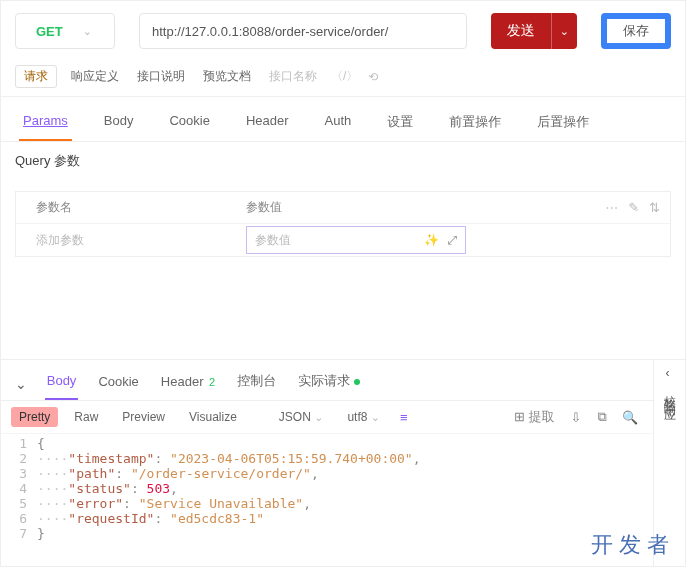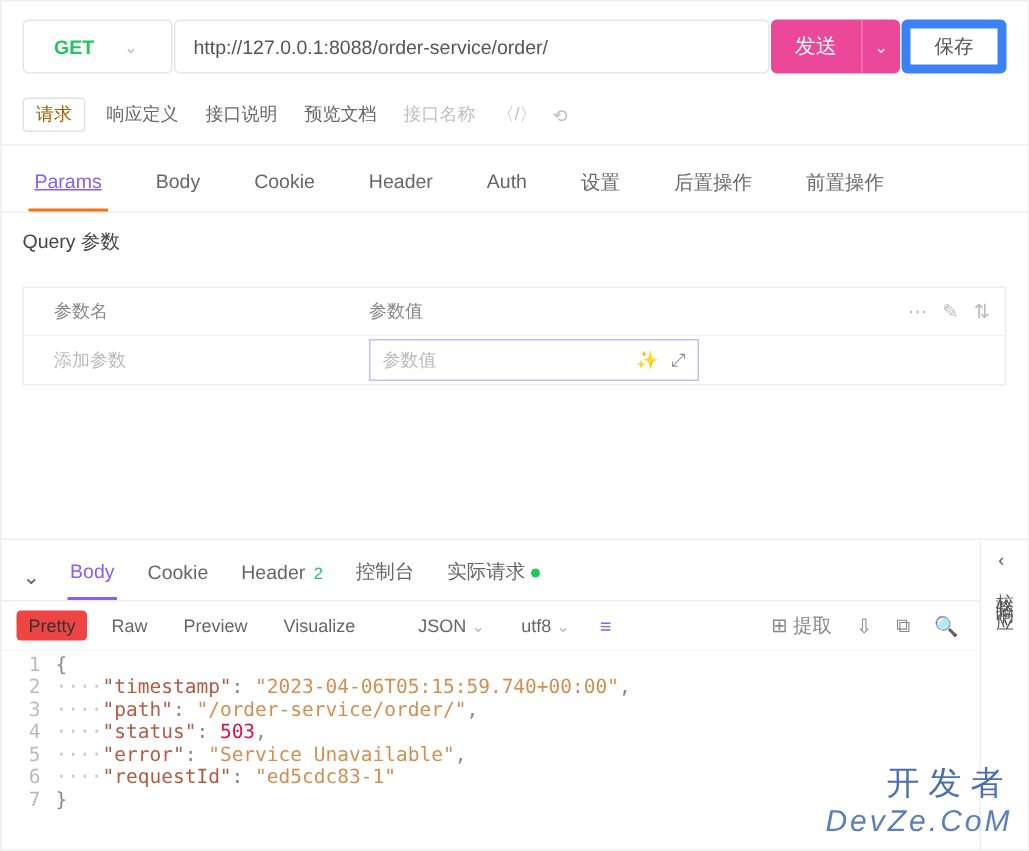--- a/index.html
+++ b/index.html
@@ -1,24 +1,24 @@
 <!DOCTYPE html>
 <html><head>
 <meta charset="utf-8">
 <style>
 * { margin: 0; padding: 0; box-sizing: border-box; }
 body { font-family: -apple-system, "PingFang SC", "Microsoft YaHei", sans-serif; font-size: 13px; color: #404040; background: #fff; }
 .root { width: 686px; height: 567px; position: relative; overflow: hidden; border: 1px solid #eee; }
 
 
-.request-row { display: flex; gap: 1px; padding: 12px 14px 8px 14px; align-items: center; }
+.request-row { display: flex; gap: 24px; padding: 12px 14px 8px 14px; align-items: center; }
 .method-box { display: flex; align-items: center; border: 1px solid #e5e5e5; border-radius: 4px; height: 36px; padding: 0 14px 0 20px; min-width: 100px; gap: 20px; }
 .method-label { color: #22c55e; font-weight: 700; font-size: 13px; }
 .url-box { flex: 1; border: 1px solid #e5e5e5; border-radius: 4px; height: 36px; display: flex; align-items: center; padding: 0 12px; color: #555; }
-.send-btn { height: 36px; display: flex; align-items: center; background: #ec4899; color: #fff; border-radius: 4px; overflow: hidden; }
+.send-btn { height: 36px; display: flex; align-items: center; background: #b91c1c; color: #fff; border-radius: 4px; overflow: hidden; }
 .send-main { padding: 0 16px; font-size: 14px; }
 .send-dd { border-left: 1px solid rgba(255,255,255,0.3); padding: 0 8px; height: 100%; display:flex;align-items:center; }
 .save-btn { height: 36px; padding: 0 16px; border: 6px solid #3b82f6; border-radius: 4px; display:flex;align-items:center; color:#555; }
 
 
 .tabs-row { display: flex; align-items: center; gap: 10px; padding: 8px 14px; border-bottom: 1px solid #f0f0f0; }
 .pill { border:1px solid #e0e0e0; border-radius:3px; padding:2px 8px; font-size:12px; color:#a16207; }
 .tab-link { color:#666; font-size:12px; padding:2px 4px; }
 .faded { color:#c0c0c0; }
 .icon-sm { color:#c0c0c0; font-size:12px; }
@@ -46,21 +46,21 @@
 .resp-side-inner { writing-mode:vertical-rl; color:#555; font-size:12px; letter-spacing:4px; display:flex; align-items:center; gap:6px; }
 
 .resp-tabs { display:flex; align-items:center; gap:18px; padding:8px 14px 0 14px; border-bottom:1px solid #eee; }
 .resp-tab { color:#666; padding:4px 2px 10px 2px; font-size:13px; }
 .resp-tab.active { color:#8b5cf6; border-bottom:2px solid #8b5cf6; }
 .badge { color:#22c55e; font-size:11px; margin-left:2px; }
 .dot { width:6px; height:6px; background:#22c55e; border-radius:50%; display:inline-block; margin-left:4px; vertical-align:middle; }
 
 .resp-toolbar { display:flex; align-items:center; padding:6px 10px; gap:8px; border-bottom:1px solid #f5f5f5; }
 .view-btn { font-size:12px; color:#666; padding:3px 8px; border-radius:3px; }
-.view-btn.active { background:#ef4444; color:#333; }
+.view-btn.active { background:#fca5a5; color:#333; }
 .resp-toolbar .sep { flex:1; }
 .tool-icon { color:#888; font-size:13px; padding:0 4px; }
 .tool-icon.hl { color:#8b5cf6; }
 
 .code-area { font-family: Consolas, Monaco, monospace; font-size:13px; padding:2px 0; }
 .code-line { display:flex; }
 .ln { width:36px; text-align:right; color:#bbb; padding-right:10px; user-select:none; }
 .cc { white-space:pre; }
 .str { color:#d18f52; }
 .num-lit { color:#d14; font-weight:normal; }
@@ -104,22 +104,22 @@
     <span class="icon-sm">⟲</span>
   </div>
 
   <div class="subtabs">
     <div class="subtab active">Params</div>
     <div class="subtab">Body</div>
     <div class="subtab">Cookie</div>
     <div class="subtab">Header</div>
     <div class="subtab">Auth</div>
     <div class="subtab">设置</div>
+    <div class="subtab">前置操作</div>
     <div class="subtab">后置操作</div>
-    <div class="subtab">前置操作</div>
   </div>
 
   <div class="section-title">Query 参数</div>
   <div class="query-table">
     <div class="q-head">
       <div class="q-col1">参数名</div>
       <div class="q-col2">参数值</div>
       <div class="q-actions">
         <span>⋯</span>
         <span>✎</span>
@@ -207,16 +207,15 @@
     <div class="resp-side">
       <div class="resp-side-inner">
         <span style="writing-mode:horizontal-tb">‹</span>
         <span>校验响应</span>
       </div>
     </div>
   </div>
 
   <div class="watermark">
     <div class="wm1">开发者</div>
-    <div class="wm2">DevZe.CoM</div>
   </div>
 
 </div>
 
 </body></html>

